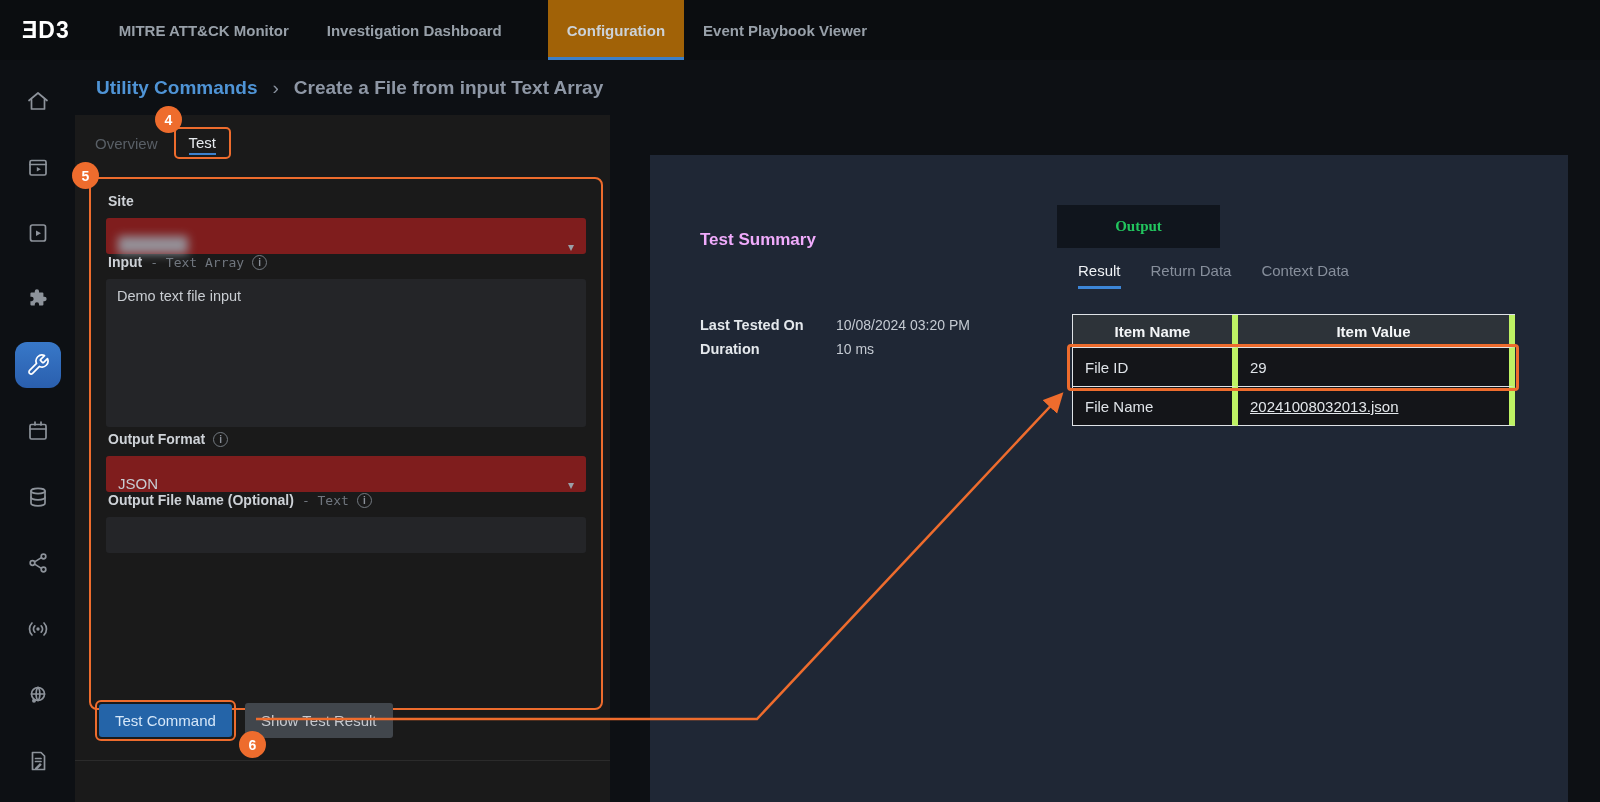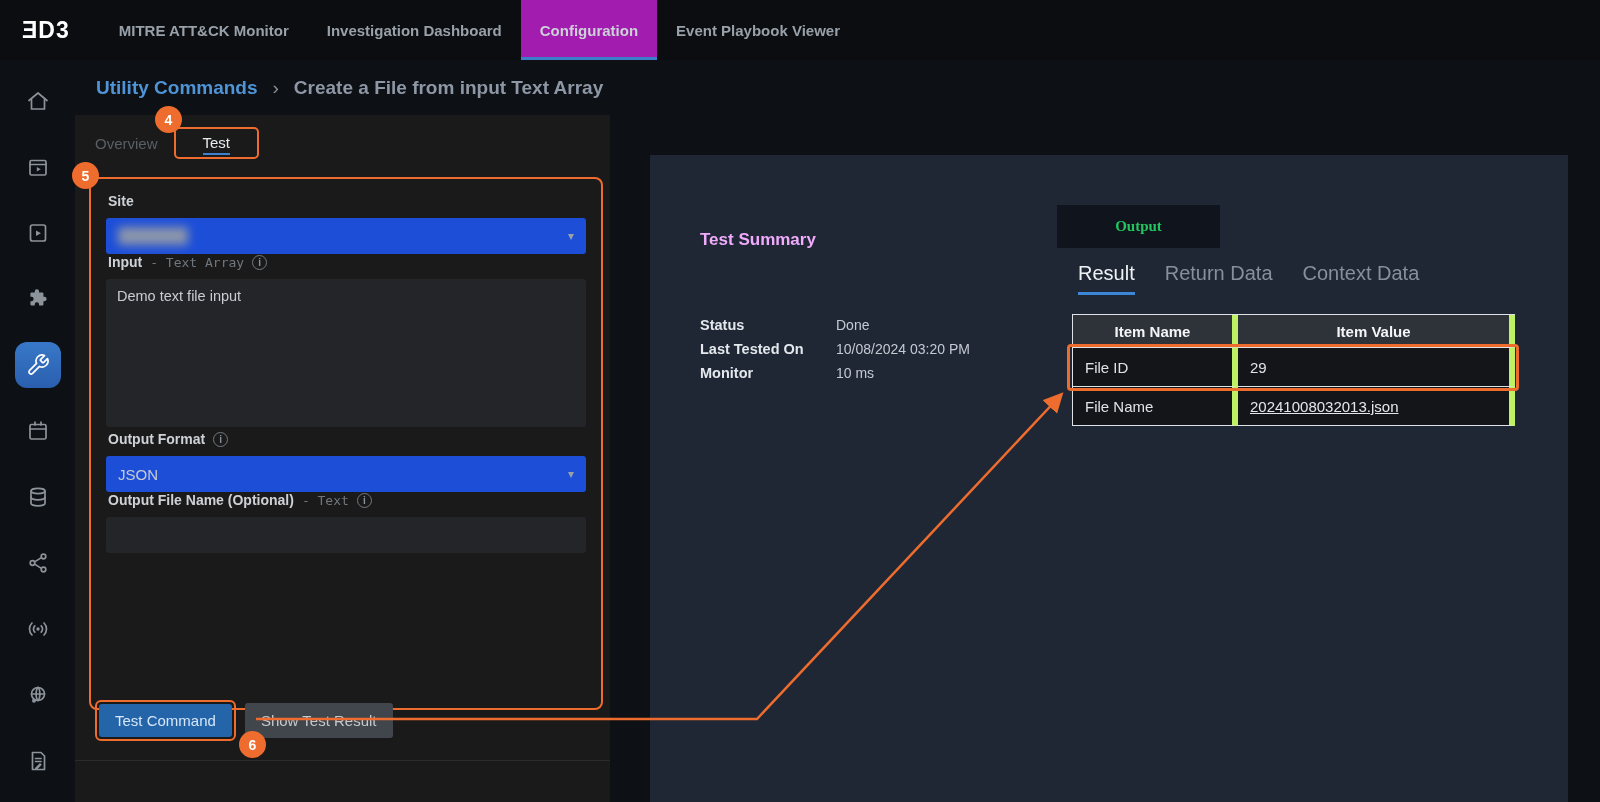--- a/index.html
+++ b/index.html
@@ -7,22 +7,22 @@
               font-family:"Liberation Sans", sans-serif; }
   body { position:relative; }
 
   
   .topnav { position:absolute; left:0; top:0; width:1600px; height:60px;
             background:#0b0d10; display:flex; align-items:stretch; z-index:5; }
   .logo { color:#ffffff; font-size:23px; font-weight:800; letter-spacing:1px;
           align-self:center; margin:0 30px 0 22px; }
   .nav-item { display:flex; align-items:center; padding:0 19px; color:#98a0a9;
               font-size:15px; font-weight:600; cursor:pointer; }
-  .nav-item.active { background:#a21caf; color:#ccd2d8;
-                     box-shadow:inset 0 -3px 0 0 #3c7fc8; }
+  .nav-item.active { background:#a16207; color:#ccd2d8;
+                     box-shadow:inset 0 -3px 0 0 #3c7fc8;margin-left:27px; }
 
   
   .crumb-row { position:absolute; left:0; top:60px; width:1600px; height:55px;
                background:#0d1014; display:flex; align-items:center; padding-left:96px; }
   .crumb-parent { color:#4f94d6; font-size:19px; font-weight:bold; cursor:pointer; }
   .crumb-sep { color:#8a93a0; font-size:19px; margin:0 15px; }
   .crumb-current { color:#8e97a5; font-size:19px; font-weight:bold; }
 
   
   .sidebar { position:absolute; left:0; top:60px; width:75px; height:742px;
@@ -35,35 +35,35 @@
   .active-pill { width:46px; height:46px; border-radius:12px;
                  background:linear-gradient(180deg,#3878c8,#2a5fae);
                  display:flex; align-items:center; justify-content:center; }
   .active-pill svg { stroke:#ffffff; }
 
   
   .left-panel { position:absolute; left:75px; top:115px; width:535px; height:687px;
                 background:#1a1a1a; z-index:4; }
   .tabs-row { position:absolute; left:20px; top:12px; display:flex; align-items:center; gap:16px; }
   .tab-overview { color:#595f66; font-size:15px; cursor:pointer; }
-  .test-box { border:2.5px solid #EE6C2D; border-radius:5px; padding:5px 27px; cursor:pointer; }
+  .test-box { border:2.5px solid #EE6C2D; border-radius:5px; padding:5px 13px; cursor:pointer; }
   .tab-test { color:#e7eaee; font-size:15px; border-bottom:2.5px solid #3c80cd; padding-bottom:2px; }
 
   .form-box { position:absolute; left:14px; top:62px; width:514px; height:533px;
               border:2.5px solid #EE6C2D; border-radius:8px; padding:14px 15px; }
   .fld-label { display:flex; align-items:center; gap:8px; color:#ced2d7;
                font-size:14px; font-weight:bold; margin:0 0 9px 2px; }
   .mono-hint { font-family:"DejaVu Sans Mono", monospace; font-weight:normal;
                font-size:13px; color:#70767e; }
   .info { width:15px; height:15px; border:1px solid #737980; border-radius:50%;
           color:#8a9099; font-size:10px; display:inline-flex; align-items:center;
           justify-content:center; cursor:pointer; flex:0 0 auto; }
   .info::after { content:"i"; }
-  .select { height:36px; background:#1d4ed8; border-radius:3px; display:flex;
-            align-items:center; justify-content:space-between; padding:0 12px;
+  .select { height:36px; background:#7f1d1d; border-radius:3px; display:flex;
+            align-items:flex-end; justify-content:space-between; padding:0 12px;
             color:#c8ccd2; font-size:15px; cursor:pointer; }
   .chev { color:#9aa0a8; font-size:12px; }
   .chev::after { content:"▾"; }
   .redacted { width:70px; height:18px; background:#979da6; border-radius:2px;
               filter:blur(5px); opacity:.9; }
   .sp26 { }
   .input-area { width:100%; height:148px; background:#242528; border:none; border-radius:3px;
                 color:#c9cdd2; font-size:14.5px; padding:9px 11px; resize:none;
                 font-family:"Liberation Sans", sans-serif; outline:none; }
   .text-input { width:100%; height:36px; background:#242528; border:none; border-radius:3px;
@@ -84,21 +84,21 @@
   .rp-header span { margin-left:50px; line-height:45px; font-size:16px; font-weight:500; color:#eaedf1; }
   .summary-title { position:absolute; left:50px; top:75px; font-size:17px; font-weight:bold; color:#f0abfc; }
   .summary-rows { position:absolute; left:50px; top:158px; }
   .srow { display:flex; height:24px; align-items:center; }
   .srow .lbl { width:136px; font-weight:bold; font-size:14.5px; color:#e4e8ec; }
   .srow .val { font-size:14px; color:#c4cad2; }
 
   .output-tab { position:absolute; left:407px; top:50px; width:163px; height:43px;
                 background:#10151d; color:#22c55e; font-weight:bold; font-size:15px;
                 display:flex; align-items:center; justify-content:center; cursor:pointer;font-family:Liberation Serif, serif; }
-  .subtabs { position:absolute; left:428px; top:107px; display:flex; gap:30px; font-size:20px; }
+  .subtabs { position:absolute; left:428px; top:107px; display:flex; gap:30px; font-size:15px; }
   .subtab { color:#878f9c; padding-bottom:7px; cursor:pointer; }
   .subtab.active { color:#eff2f5; border-bottom:3px solid #3c86d8; }
 
   .result-table { position:absolute; left:422px; top:159px; display:grid;
                   grid-template-columns:165px 277px;
                   border-top:1px solid #dfe3e7; border-left:1px solid #dfe3e7; }
   .cell { border-right:6px solid #bef264; border-bottom:1px solid #dfe3e7;
           display:flex; align-items:center; font-size:15px; }
   .cell.head { height:33px; background:#2d3339; justify-content:center; font-weight:bold; color:#f3f5f7; }
   .cell.bodyc { height:39px; background:#141519; color:#dfe3e8; padding-left:12px; }
@@ -256,29 +256,25 @@
     <button class="btn btn-show">Show Test Result</button>
   </div>
   <div class="panel-divider"></div>
 </section>
 
 <section class="right-panel">
 
   <div class="summary-title">Test Summary</div>
   <div class="summary-rows">
     <div class="srow">
-      <span class="lbl">Status</span>
-      <span class="val">Done</span>
-    </div>
-    <div class="srow">
       <span class="lbl">Last Tested On</span>
       <span class="val">10/08/2024 03:20 PM</span>
     </div>
     <div class="srow">
-      <span class="lbl">Monitor</span>
+      <span class="lbl">Duration</span>
       <span class="val">10 ms</span>
     </div>
   </div>
 
   <div class="output-tab">Output</div>
 
   <div class="subtabs">
     <span class="subtab active">Result</span>
     <span class="subtab">Return Data</span>
     <span class="subtab">Context Data</span>

